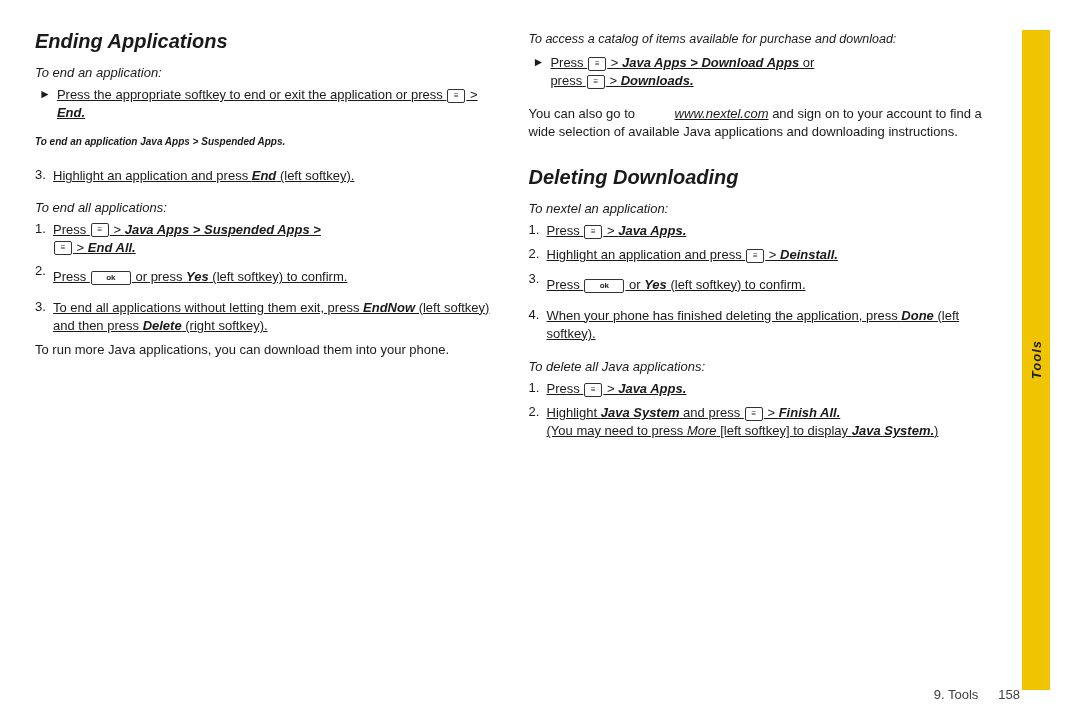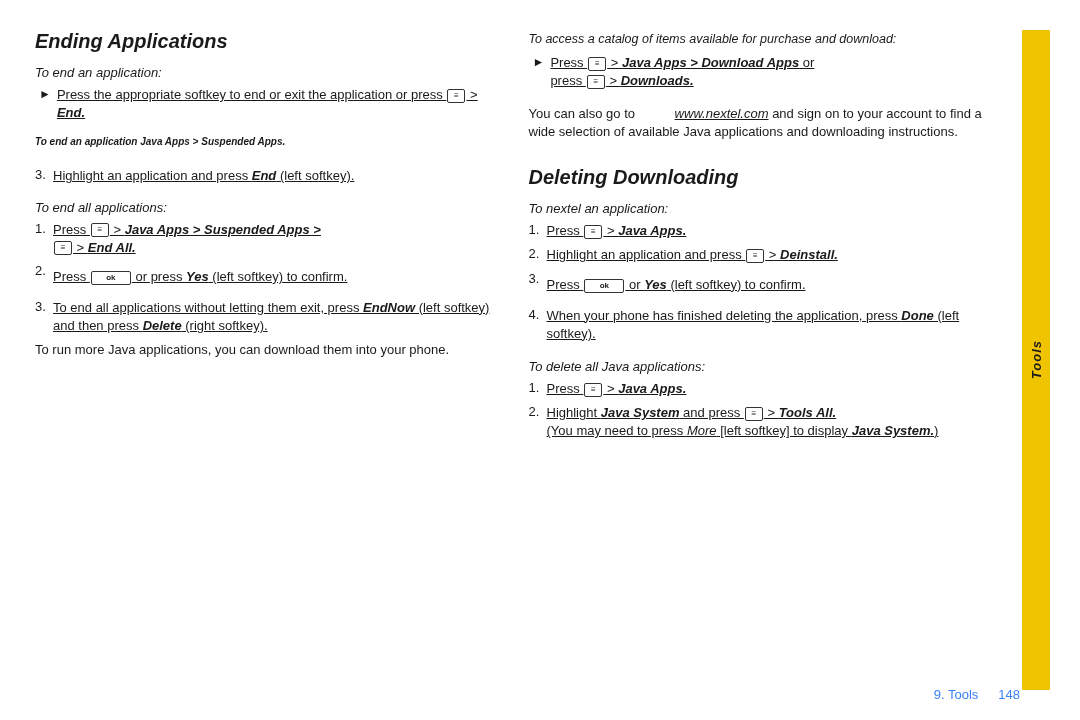--- a/index.html
+++ b/index.html
@@ -167,21 +167,21 @@
       color: #1a1a1a;
       letter-spacing: 1px;
     }
 
     
     .footer {
       position: absolute;
       bottom: 18px;
       right: 60px;
       font-size: 13px;
-      color: #3b82f6;
+      color: #404040;
     }
 
     .footer-text {
       display: flex;
       align-items: center;
       gap: 20px;
     }
   </style>
 </head>
 <body>
@@ -305,32 +305,32 @@
     <ol class="numbered-list">
       <li>
         <span class="list-number">1.</span>
         <span class="list-content">
           Press <span class="icon-box">≡</span> &gt; <em><strong>Java Apps.</strong></em>
         </span>
       </li>
       <li style="margin-top:4px;">
         <span class="list-number">2.</span>
         <span class="list-content">
-          Highlight <em><strong>Java System</strong></em> and press <span class="icon-box">≡</span> &gt; <em><strong>Tools All.</strong></em><br>
+          Highlight <em><strong>Java System</strong></em> and press <span class="icon-box">≡</span> &gt; <em><strong>Finish All.</strong></em><br>
           (You may need to press <em>More</em> [left softkey] to display <em><strong>Java System.</strong></em>)
         </span>
       </li>
     </ol>
 
   </div>
 
   <div class="side-tab">
     <span class="side-tab-text">Tools</span>
   </div>
 
 </div>
 
 <div class="footer">
   <div class="footer-text">
     <span>9. Tools</span>
-    <span>148</span>
+    <span>158</span>
   </div>
 </div>
 
 </body></html>

